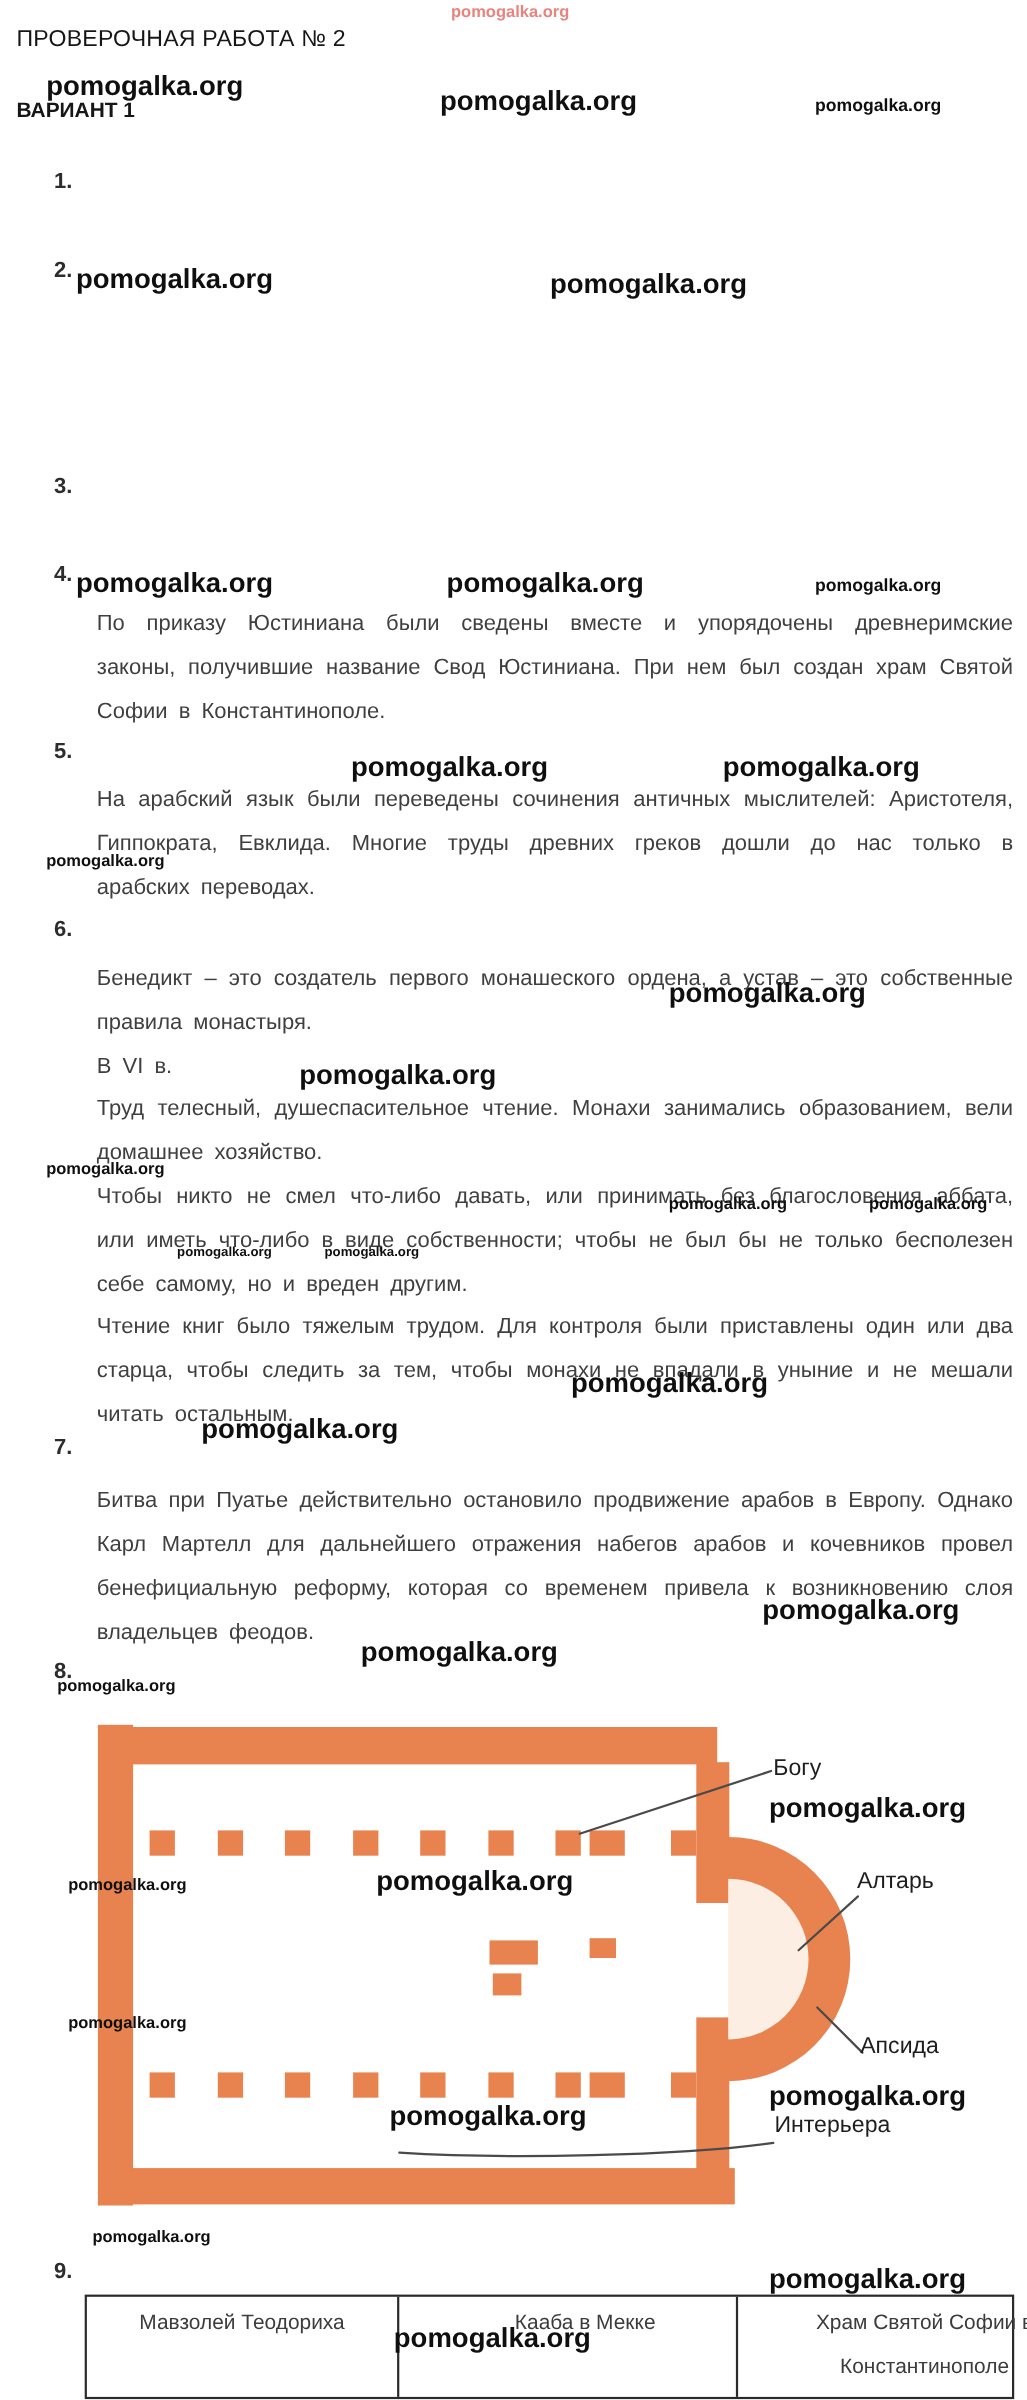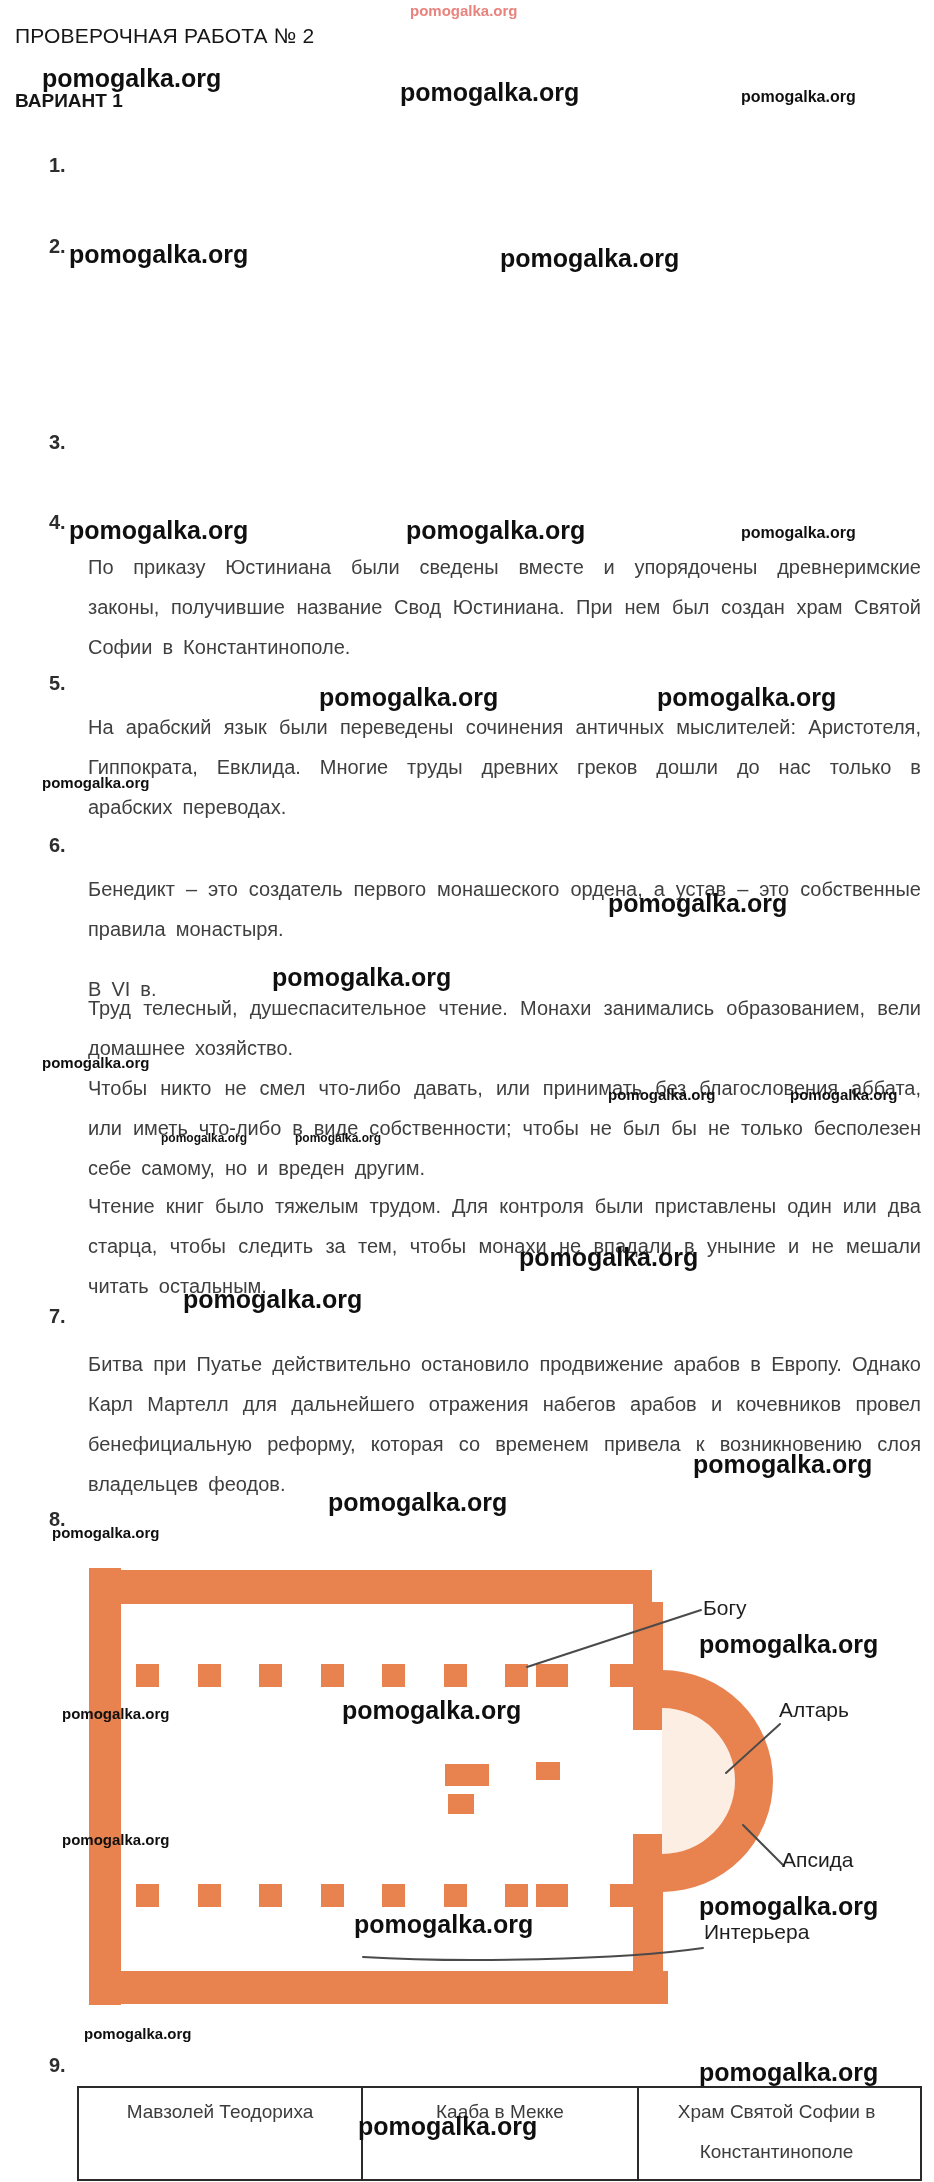--- a/index.html
+++ b/index.html
@@ -14,21 +14,21 @@
   .wm{position:absolute;font-weight:700;color:#0f0f0f;white-space:nowrap;}
   .wm.lg{font-size:25px;}
   .wm.md{font-size:16px;}
   .wm.sm{font-size:15px;}
   .wm.xs{font-size:12px;}
   .wm.pink{font-size:15px;color:var(--accent-pink,#e8837e);}
   .dlabel{position:absolute;font-size:21px;color:#1e1e1e;}
   .orng{position:absolute;background:var(--plan-orange,#e8834f);}
   svg.overlay{position:absolute;left:0;top:0;pointer-events:none;}
   .ctable{position:absolute;left:77px;top:2086px;width:845px;height:95px;display:grid;
-          grid-template-columns:284px 276px 281px;border:2px solid #2a2a2a;box-sizing:border-box;}
+          grid-template-columns:284px 276px 281px;border:2px solid #2a2a2a;box-sizing:border-box;gap:32px;}
   .ctable .cell{border-right:2px solid #2a2a2a;text-align:center;padding:4px 26px 0;
                 font-size:19px;line-height:40px;color:#3c3c3c;}
   .ctable .cell:last-child{border-right:none;padding-left:20px;}
 </style>
 </head>
 <body>
 
 <div class="page">
 
   <span class="wm pink" style="left:410px;top:2px">pomogalka.org</span>
@@ -54,21 +54,21 @@
 
   <span class="num" style="top:672px">5.</span>
   <span class="wm lg" style="left:319px;top:683px">pomogalka.org</span>
   <span class="wm lg" style="left:657px;top:683px">pomogalka.org</span>
   <div class="para" style="top:707px">На арабский язык были переведены сочинения античных мыслителей: Аристотеля, Гиппократа, Евклида. Многие труды древних греков дошли до нас только в арабских переводах.</div>
   <span class="wm sm" style="left:42px;top:774px">pomogalka.org</span>
 
   <span class="num" style="top:834px">6.</span>
   <div class="para" style="top:869px">Бенедикт – это создатель первого монашеского ордена, а устав – это собственные правила монастыря.</div>
   <span class="wm lg" style="left:608px;top:889px">pomogalka.org</span>
-  <div class="para last" style="top:969px">В VI в.</div>
+  <div class="para last" style="top:949px">В VI в.</div>
   <span class="wm lg" style="left:272px;top:963px">pomogalka.org</span>
   <div class="para" style="top:988px">Труд телесный, душеспасительное чтение. Монахи занимались образованием, вели домашнее хозяйство.</div>
   <span class="wm sm" style="left:42px;top:1054px">pomogalka.org</span>
   <div class="para" style="top:1068px">Чтобы никто не смел что-либо давать, или принимать без благословения аббата, или иметь что-либо в виде собственности; чтобы не был бы не только бесполезен себе самому, но и вреден другим.</div>
   <span class="wm sm" style="left:608px;top:1086px">pomogalka.org</span>
   <span class="wm sm" style="left:790px;top:1086px">pomogalka.org</span>
   <span class="wm xs" style="left:161px;top:1131px">pomogalka.org</span>
   <span class="wm xs" style="left:295px;top:1131px">pomogalka.org</span>
   <div class="para" style="top:1186px">Чтение книг было тяжелым трудом. Для контроля были приставлены один или два старца, чтобы следить за тем, чтобы монахи не впадали в уныние и не мешали читать остальным.</div>
   <span class="wm lg" style="left:519px;top:1243px">pomogalka.org</span>

